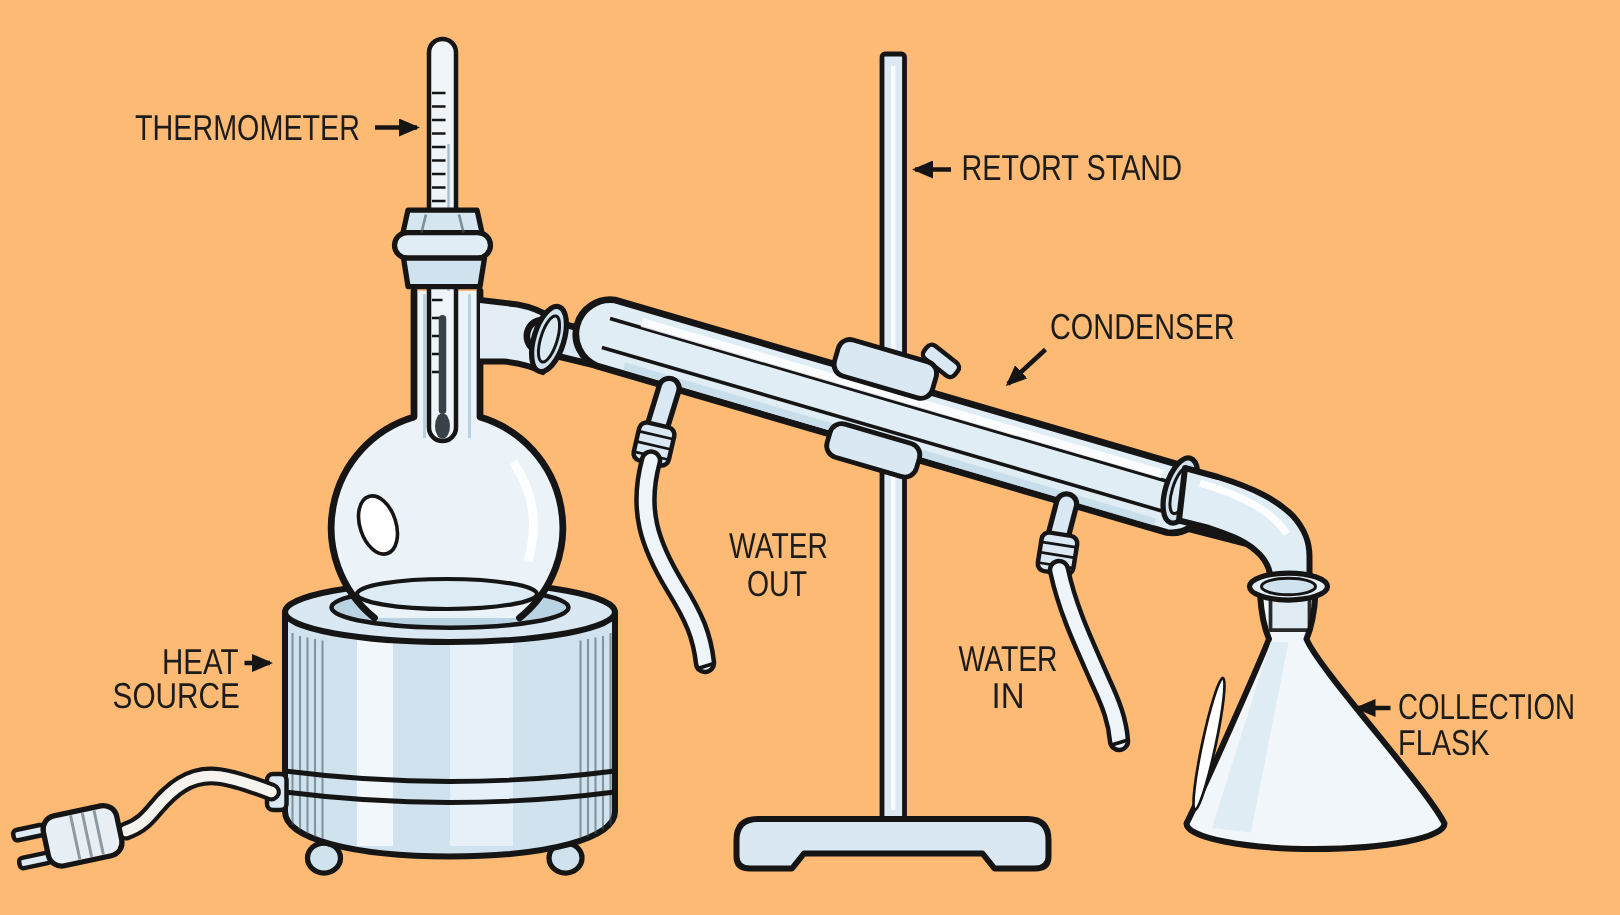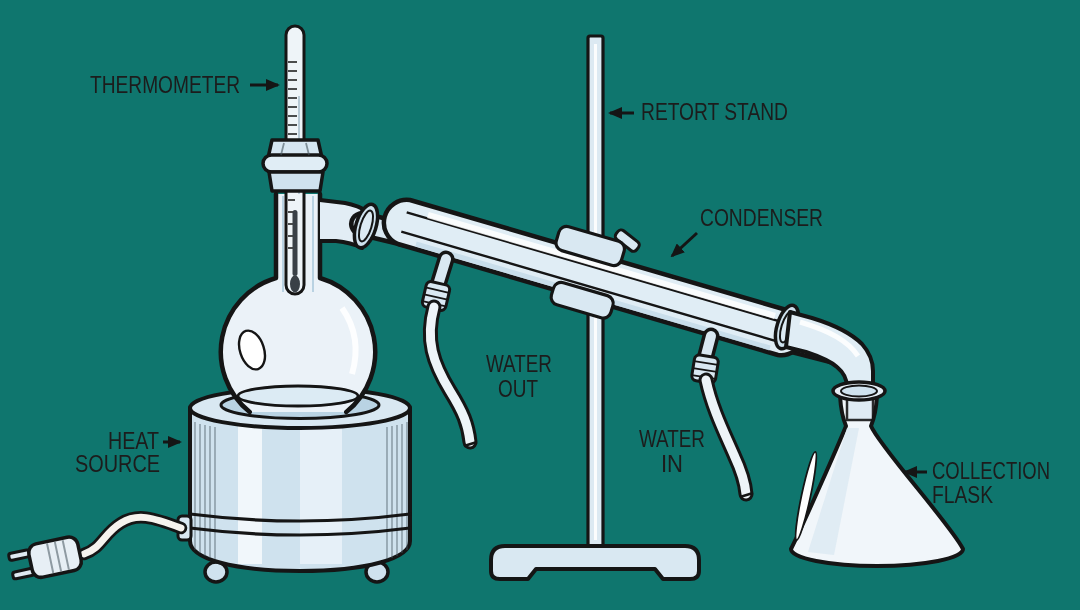--- a/index.html
+++ b/index.html
@@ -1,16 +1,16 @@
 <!DOCTYPE html>
 <html><head>
 <meta charset="utf-8">
 <style>
   html,body{margin:0;padding:0;background:#faf8f3;}
-  .stage{position:relative;width:1080px;height:610px;background:#0f766e;overflow:hidden;
+  .stage{position:relative;width:1080px;height:610px;background:#fdba74;overflow:hidden;
          font-family:"Liberation Sans", sans-serif;}
   svg{display:block;}
   .lbl{font-family:"Liberation Sans", sans-serif;font-size:24px;fill:#1c1c1c;font-weight:400;}
   .outline{stroke:#151515;stroke-linecap:round;stroke-linejoin:round;}
 </style>
 </head>
 <body>
 
 <div class="stage">
 <svg width="1080" height="610" viewBox="0 0 1080 610">

